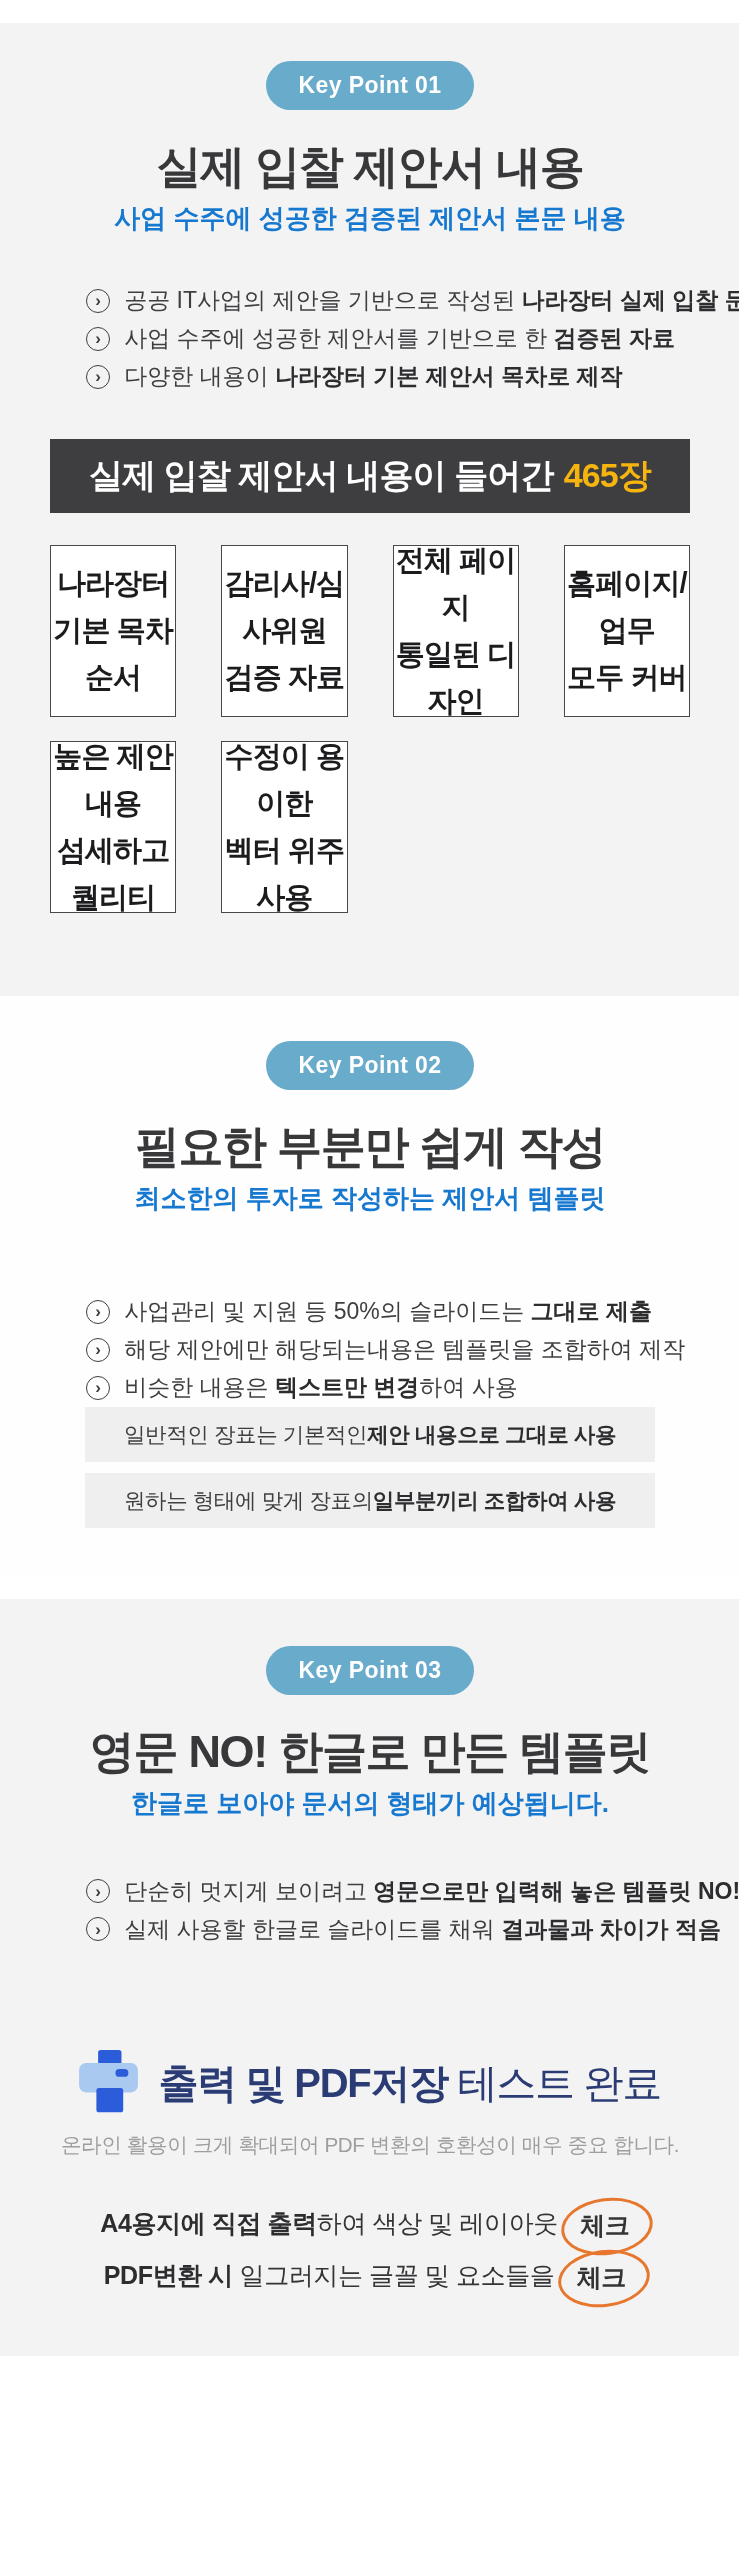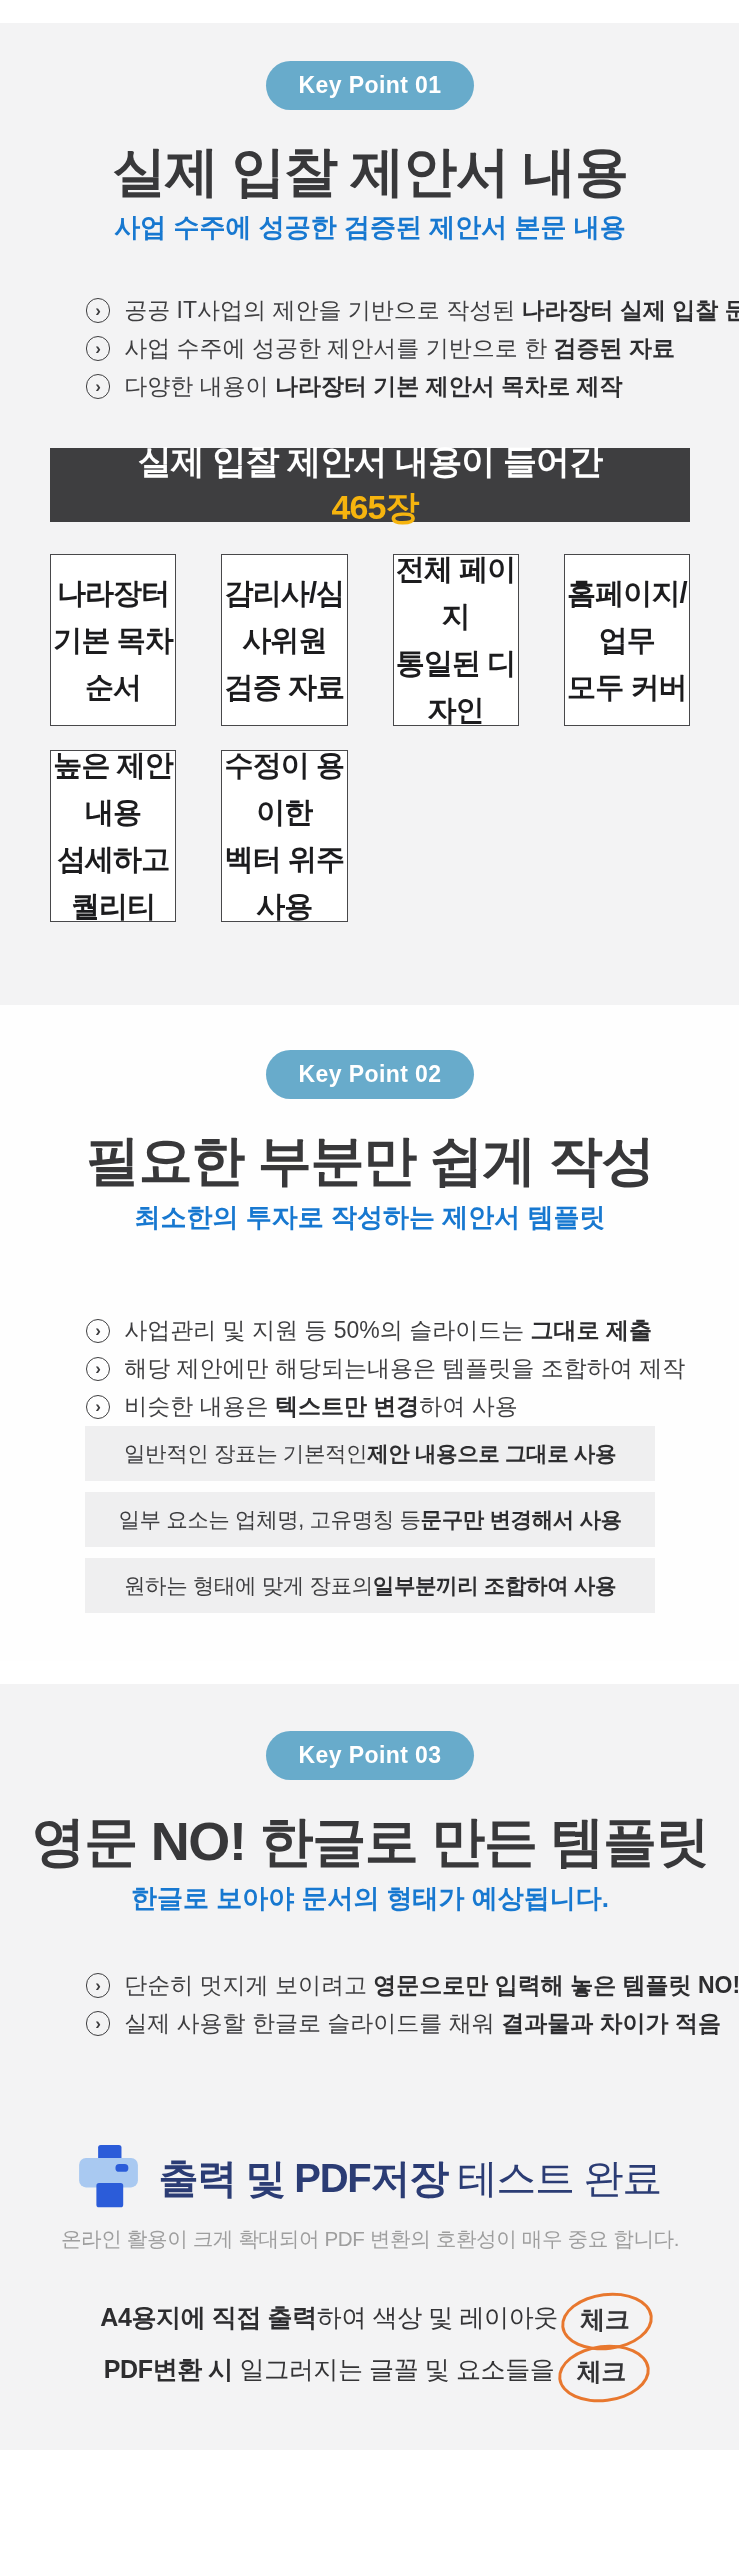--- a/index.html
+++ b/index.html
@@ -3,32 +3,32 @@
 <meta charset="utf-8">
 <style>
   html,body{margin:0;padding:0;background:#fff;}
   .page{width:740px;font-family:"Liberation Sans","DejaVu Sans",sans-serif;}
   .sec{text-align:center;overflow:hidden;}
   .sec-gray{background:#F3F3F4;margin-top:23px;}
   .sec-white{background:#FEFEFE;}
 
   .badge{display:inline-block;background:#68ABCB;color:#fff;font-size:23px;font-weight:700;
          line-height:1;padding:13px 33px;border-radius:31px;letter-spacing:0.4px;}
-  .title{font-size:54px;font-weight:800;color:#38383A;margin:33px 0 0;letter-spacing:-1.3px;line-height:1.05;}
+  .title{font-size:45px;font-weight:800;color:#38383A;margin:33px 0 0;letter-spacing:-1.3px;line-height:1.05;}
   .subtitle{font-size:26px;font-weight:700;color:#1778D0;margin-top:13.8px;line-height:1.15;}
 
   .bullets{margin:48px 0 0 86px;text-align:left;font-size:23px;color:#3E3E40;}
   .bullet{display:flex;align-items:center;height:38px;white-space:nowrap;}
   .bullet .ic{width:22.4px;height:22.4px;border:1.7px solid #3E3E40;border-radius:50%;
               display:flex;align-items:center;justify-content:center;
               font-size:17px;line-height:1;margin-right:13.8px;flex:none;color:#3E3E40;font-weight:700;}
   b{font-weight:800;color:#2D2D2F;}
 
   .banner{margin:43px 50px 0;height:74px;background:#3E3E40;color:#fff;font-size:34px;font-weight:800;
-          display:flex;align-items:center;justify-content:center;letter-spacing:-0.9px;flex-direction:column;}
+          display:flex;align-items:center;justify-content:center;letter-spacing:-0.9px;}
   .banner .hl{color:#F6B40E;margin-left:10.3px;}
 
   .grid{margin:32px 50px 0;display:grid;grid-template-columns:1fr 1fr 1fr 1fr;gap:24px 45px;}
   .box{background:#fff;border:1.7px solid #48484A;height:172px;box-sizing:border-box;
        display:flex;flex-direction:column;align-items:center;justify-content:center;
        font-size:29px;font-weight:800;color:#1C1C1E;line-height:1.62;letter-spacing:-0.9px;}
 
   .bars{margin-top:0;}
   .bar{width:570px;margin:0 auto 11.2px;height:55px;background:#EFEFF0;
        display:flex;align-items:center;justify-content:center;font-size:21.5px;color:#3E3E40;letter-spacing:-0.4px;}
@@ -130,24 +130,20 @@
           <span><span>비슷한 내용은 </span><b>텍스트만 변경</b><span>하여 사용</span></span>
         </div>
       </div>
 
     <div class="bars">
         <div class="bar">
           <span>일반적인 장표는 기본적인 </span>
           <b>제안 내용으로 그대로 사용</b>
         </div>
         <div class="bar">
-          <span>일부 요소는 업체명, 고유명칭 등 </span>
-          <b>문구만 변경해서 사용</b>
-        </div>
-        <div class="bar">
           <span>원하는 형태에 맞게 장표의 </span>
           <b>일부분끼리 조합하여 사용</b>
         </div>
       </div>
     <div class="pad-bottom-s2"></div>
   </section>
 
   <section class="sec sec-gray">
     <div class="pt-s3"></div>
     <span class="badge">Key Point 03</span>

